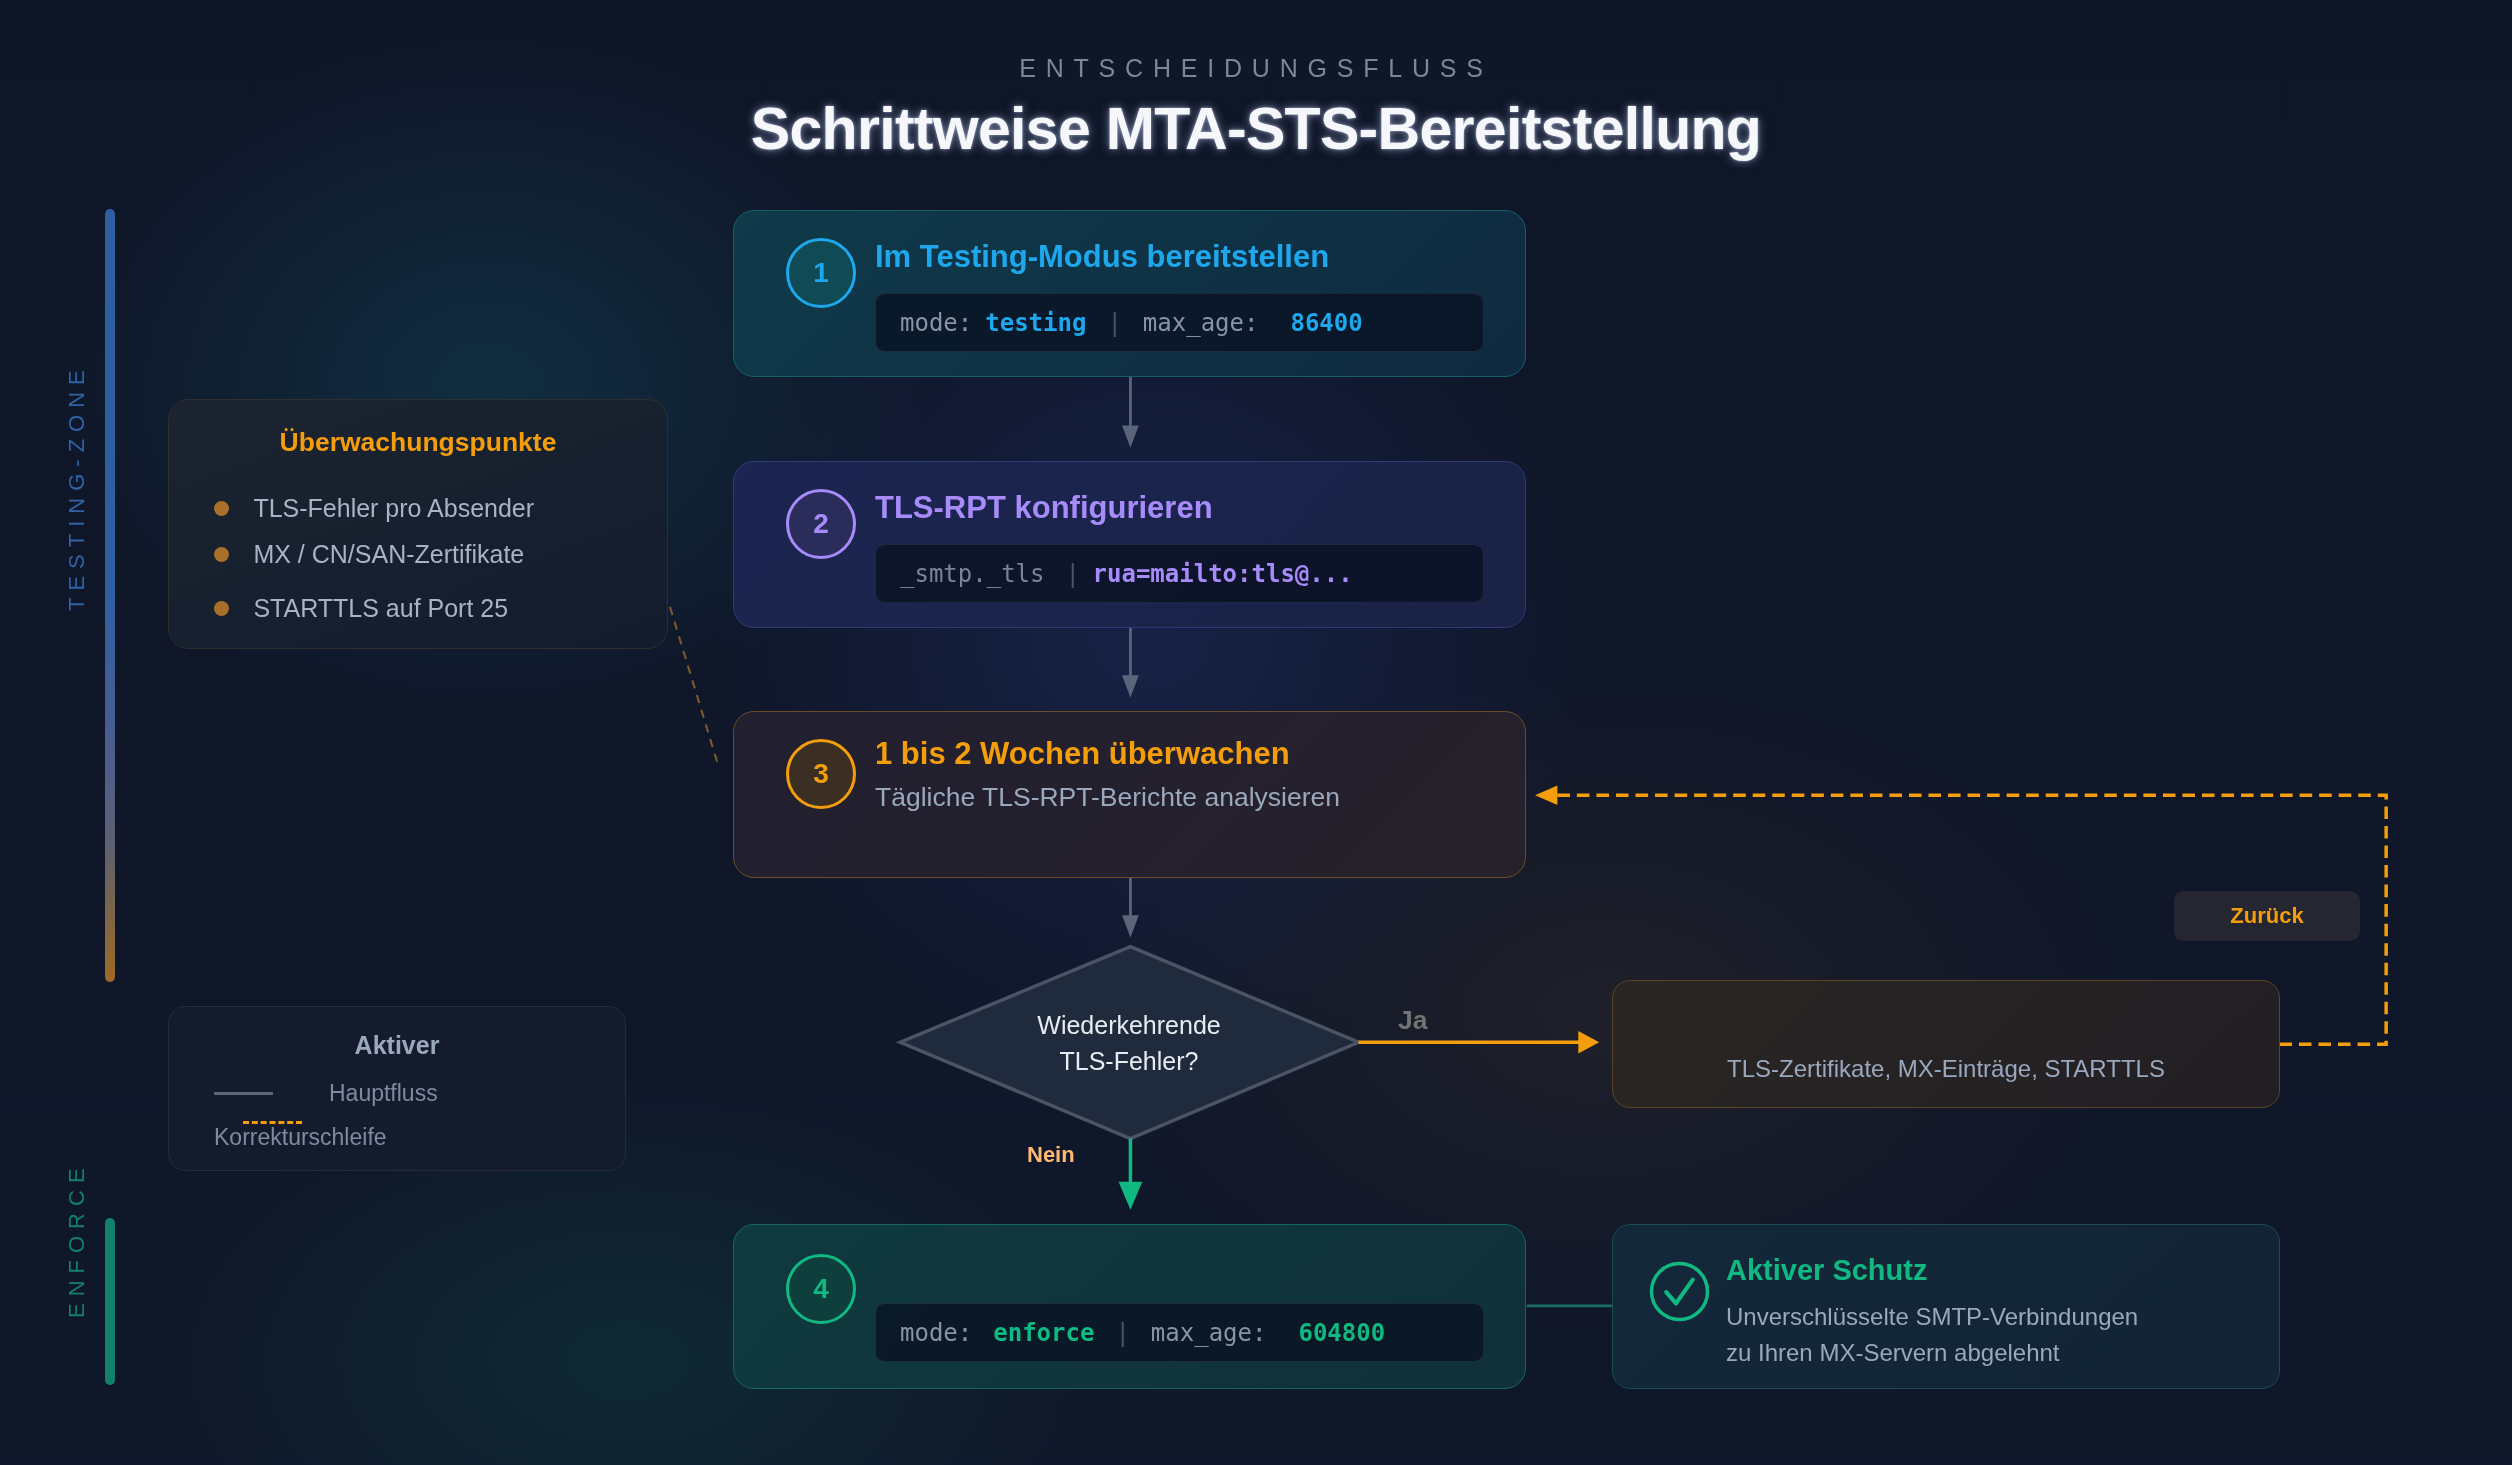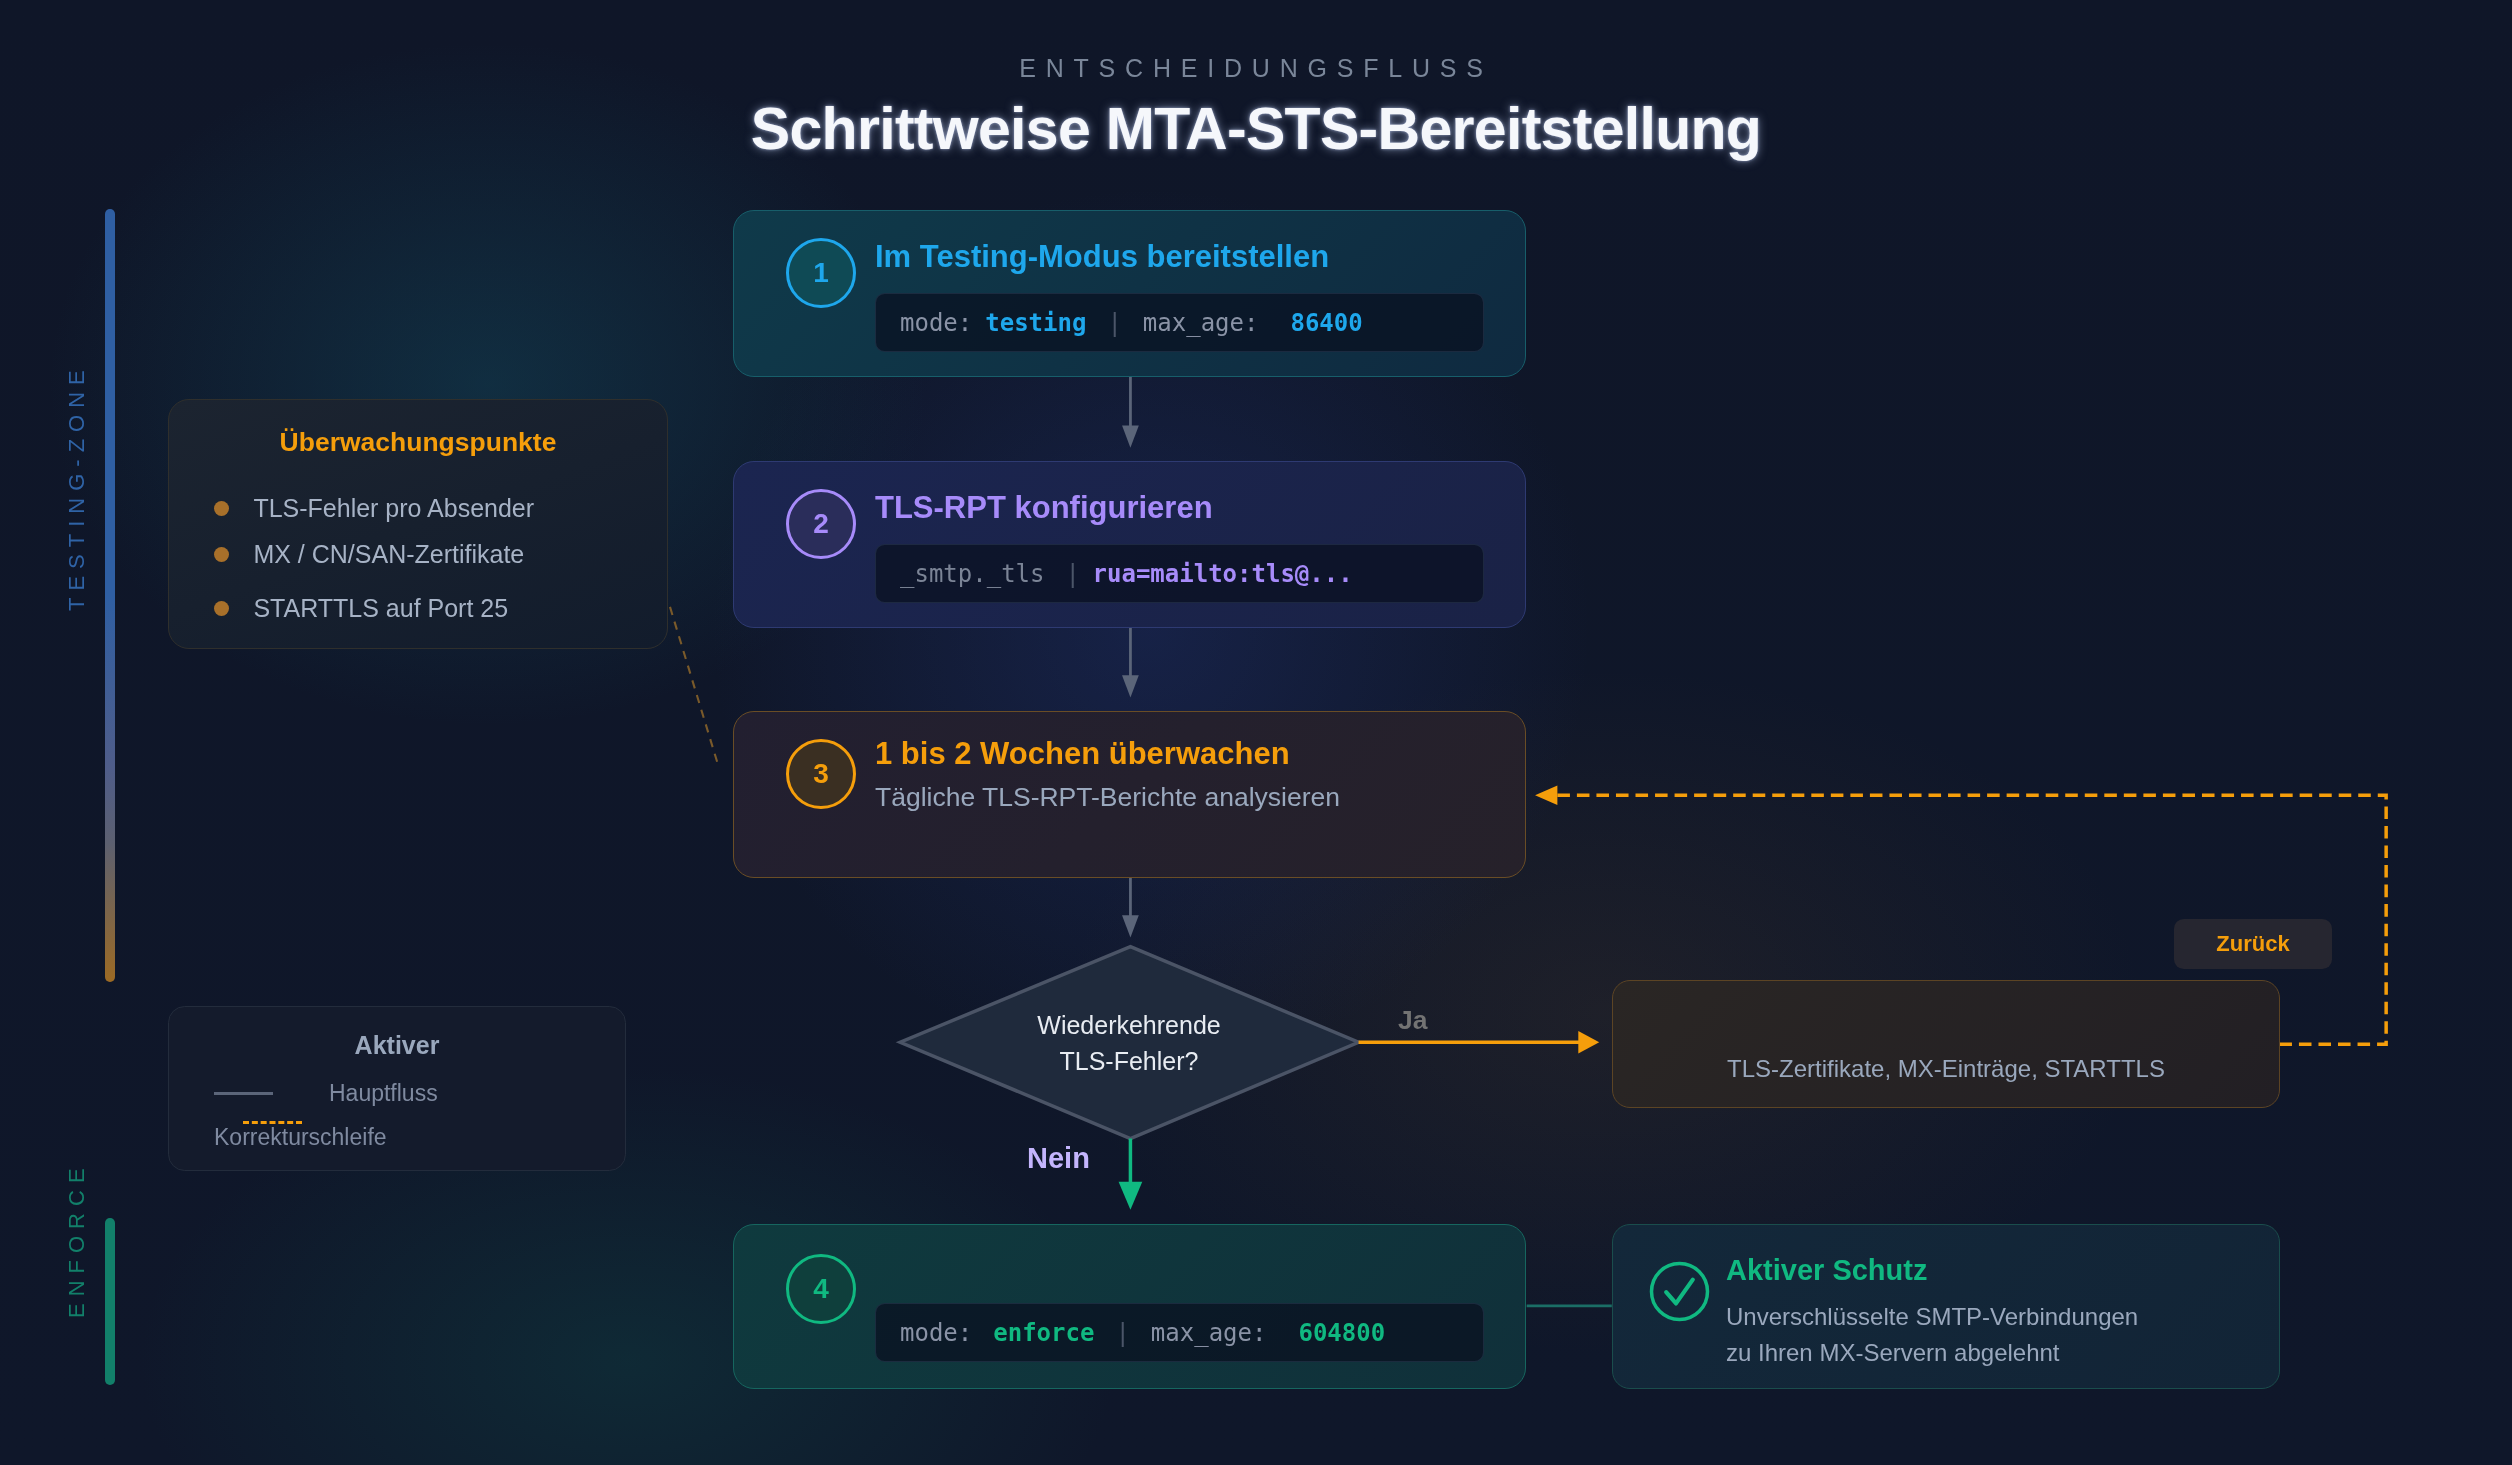--- a/index.html
+++ b/index.html
@@ -119,27 +119,27 @@
   <div class="step-circle" style="left:52px; top:27px; color:#f59e0b; border-color:#f59e0b; background:#3a2f22;">3</div>
   <div class="step-title" style="left:141px; top:24px; color:#f59e0b;">1 bis 2 Wochen überwachen</div>
   <div class="step-sub" style="left:141px; top:70px;">Tägliche TLS-RPT-Berichte analysieren</div>
 </div>
 
 <div class="abs" style="left:900px; top:947px; width:458px; height:192px; display:flex; flex-direction:column; align-items:center; justify-content:center; color:#e8ecf2; font-size:25px; line-height:36px;">
   <span>Wiederkehrende</span>
   <span>TLS-Fehler?</span>
 </div>
 <div class="abs" style="left:1398px; top:1005px; color:#737373; font-size:26.5px; font-weight:700;">Ja</div>
-<div class="abs" style="left:1027px; top:1142px; color:#c4b5fd; font-size:29px; font-weight:700;">Nein</div>
+<div class="abs" style="left:1027px; top:1142px; color:#fdba74; font-size:22px; font-weight:700;">Nein</div>
 
 <div class="card" style="left:1612px; top:980px; width:668px; height:128px; background:linear-gradient(135deg,#2a2624 0%,#221f24 100%); border:1.4px solid #5c4424; border-radius:18px;">
   <div class="side-head" style="top:74px; color:#9aa8bd; font-size:24px; font-weight:400;">TLS-Zertifikate, MX-Einträge, STARTTLS</div>
 </div>
 
-<div class="abs" style="left:2174px; top:891px; width:158px; height:50px; border-radius:9.8px; background:#262630; display:flex; align-items:center; justify-content:center;margin-top:28px;">
+<div class="abs" style="left:2174px; top:891px; width:186px; height:50px; border-radius:9.8px; background:#262630; display:flex; align-items:center; justify-content:center;">
   <span style="color:#f59e0b; font-size:22px; font-weight:600;">Zurück</span>
 </div>
 
 <div class="card" style="left:733px; top:1224px; width:793px; height:165px; background:linear-gradient(135deg,#0f3a3e 0%,#10303a 100%); border:1.4px solid #16665f;">
   <div class="step-circle" style="left:52px; top:29px; color:#10b981; border-color:#10b981; background:#0f3f3c;">4</div>
   <div class="code" style="left:141px; top:78px; width:609px;">
     <span class="k">mode:</span>
     <span class="v" style="color:#10b981; margin-left:21px;">enforce</span>
     <span class="sep">|</span>
     <span class="k">max_age:</span>

